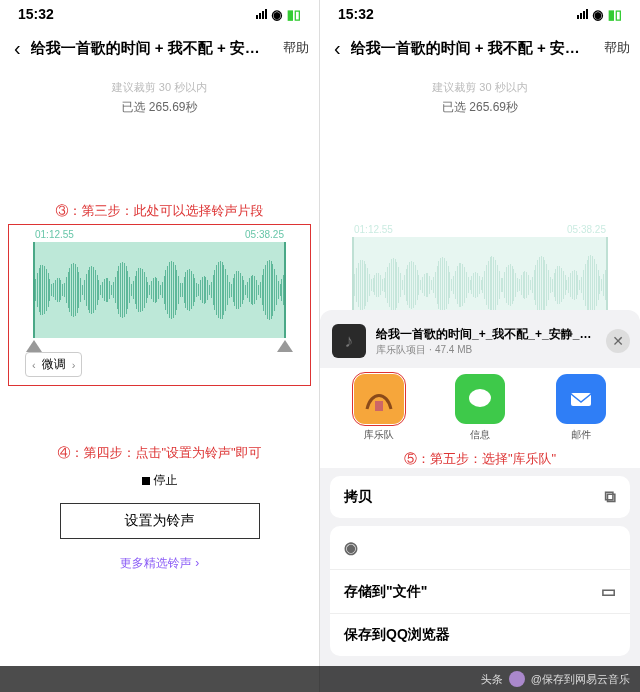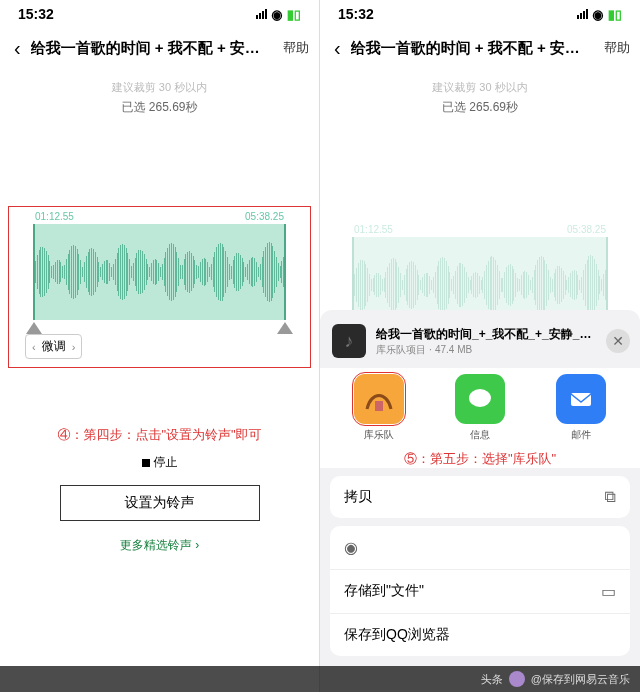--- a/index.html
+++ b/index.html
@@ -35,21 +35,21 @@
   .tri { position: absolute; bottom: -14px; width: 0; height: 0; border-left: 8px solid transparent; border-right: 8px solid transparent; border-bottom: 12px solid #999; }
   .tri.l { left: 17px; } .tri.r { right: 17px; }
 
   .micro { display: inline-flex; align-items: center; gap: 6px; border: 1px solid #ccc; border-radius: 4px; padding: 3px 6px; font-size: 12px; margin: 14px 0 0 16px; }
   .micro span.chev { color: #888; font-size: 11px; }
 
   .stop { text-align: center; font-size: 12px; margin-top: 10px; }
   .stop .sq { display: inline-block; width: 8px; height: 8px; background: #000; margin-right: 4px; vertical-align: middle; }
 
   .setbtn { display: block; margin: 14px auto 0 auto; width: 200px; text-align: center; font-size: 14px; padding: 8px 0; border: 1px solid #333; background: #fff; }
-  .more { text-align: center; font-size: 12px; color: #15803d; margin-top: 16px; }
+  .more { text-align: center; font-size: 12px; color: #8b5cf6; margin-top: 16px; }
 
   
   .phone.right .wave-area { opacity: 0.35; }
 
   
   .sheet { position: absolute; left: 0; right: 0; bottom: 0; background: #f2f2f4; border-top-left-radius: 12px; border-top-right-radius: 12px; padding: 10px 0 0 0; height: 382px; }
   .sheet-head { display: flex; align-items: center; padding: 4px 10px 10px 12px; gap: 10px; }
   .thumb { width: 34px; height: 34px; background: #2a2a2a; border-radius: 6px; display:flex; align-items:center; justify-content:center; color:#777; font-size:18px; }
   .sh-info { flex: 1; overflow: hidden; }
   .sh-title { font-size: 12px; font-weight: 600; white-space: nowrap; overflow: hidden; text-overflow: ellipsis; }
@@ -60,21 +60,21 @@
   .app { width: 64px; text-align: center; }
   .app-icon { width: 50px; height: 50px; border-radius: 11px; margin: 0 auto 4px auto; display: flex; align-items: center; justify-content: center; }
   .app-label { font-size: 10px; color: #555; }
   .airdrop { background: #fff; border: 1px solid #ccc; }
   .garage { background: #f6a63b; position: relative; }
   .garage.redsel { outline: 1px solid #d33; outline-offset: 1px; }
   .msg { background: #3ec94a; }
   .mail { background: #2f7ef6; }
 
   .list { margin: 8px 10px 0 10px; background: #fff; border-radius: 10px; overflow: hidden; }
-  .row { display: flex; justify-content: space-between; align-items: flex-start; padding: 12px 14px; font-size: 14px; border-bottom: 1px solid #eee; }
+  .row { display: flex; justify-content: space-between; align-items: center; padding: 12px 14px; font-size: 14px; border-bottom: 1px solid #eee; font-weight: bold; }
   .row:last-child { border-bottom: none; }
   .row .ri { color: #666; font-size: 16px; }
   .list.single { margin-bottom: 8px; }
 
   .footer { position: absolute; bottom: 0; left: 0; right: 0; height: 26px; background: rgba(0,0,0,0.7); color: #ddd; font-size: 11px; display: flex; align-items: center; justify-content: flex-end; padding: 0 10px; gap: 6px; }
   .footer .av { width: 16px; height: 16px; border-radius: 8px; background: #a8c; display:inline-block; }
 </style>
 </head>
 <body>
 
@@ -94,20 +94,21 @@
   </div>
   <div class="nav">
     <span class="back">‹</span>
     <span class="title">给我一首歌的时间 + 我不配 + 安…</span>
     <span class="help">帮助</span>
   </div>
   <div class="hint">建议裁剪 30 秒以内</div>
   <div class="selected">已选 265.69秒</div>
 
   <div style="height:86px"></div>
+  <div class="anno" style="margin-bottom:2px">③：第三步：此处可以选择铃声片段</div>
 
   <div class="wave-area redbox">
     <div class="times">
       <span>01:12.55</span>
       <span>05:38.25</span>
     </div>
     <div class="wave">
       <div class="wave-sel">
         <div class="bars">
             <i style="height:8px"></i>

